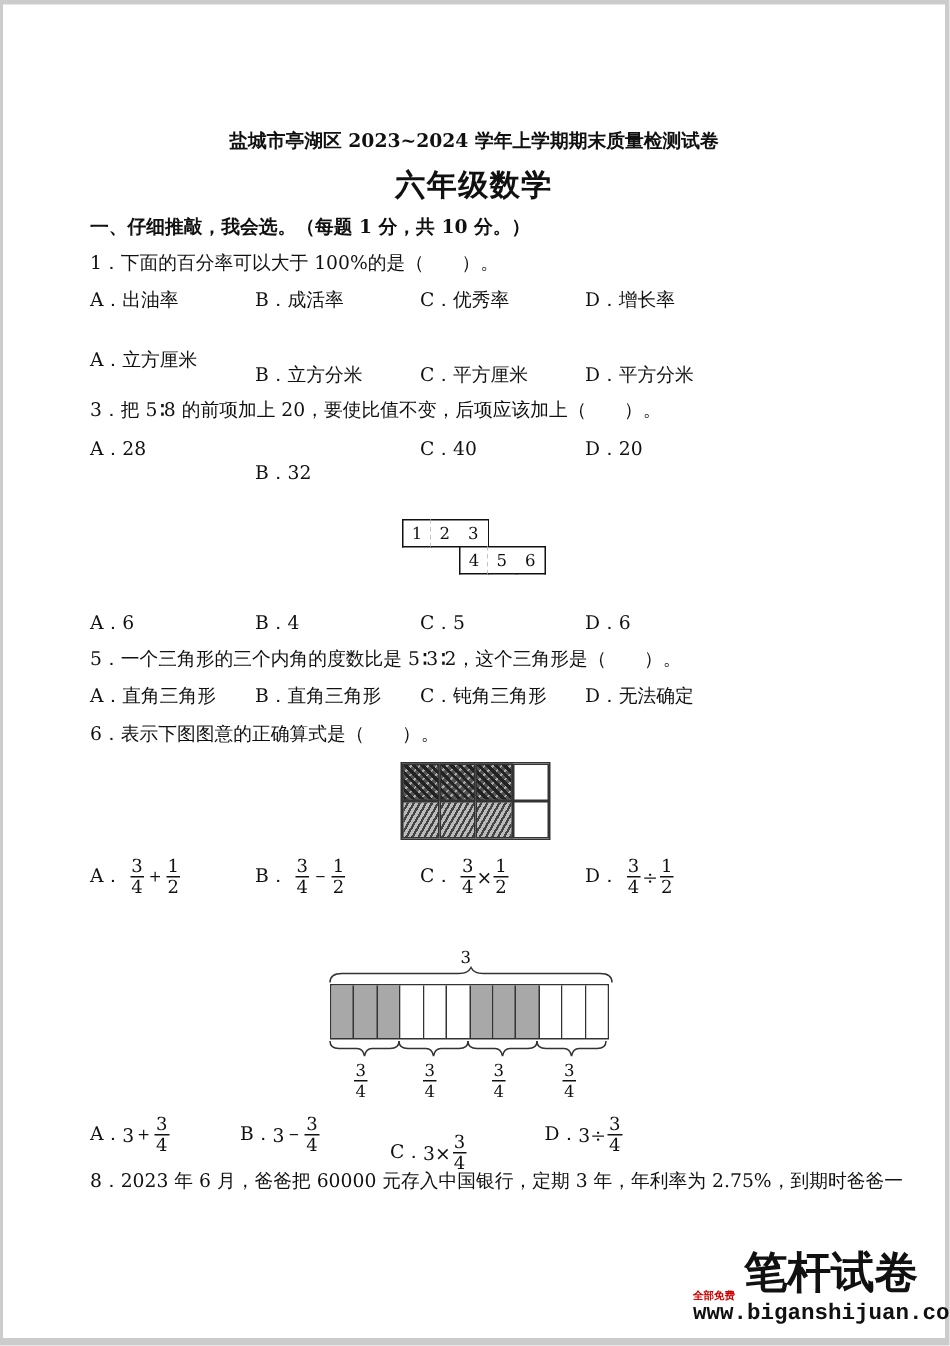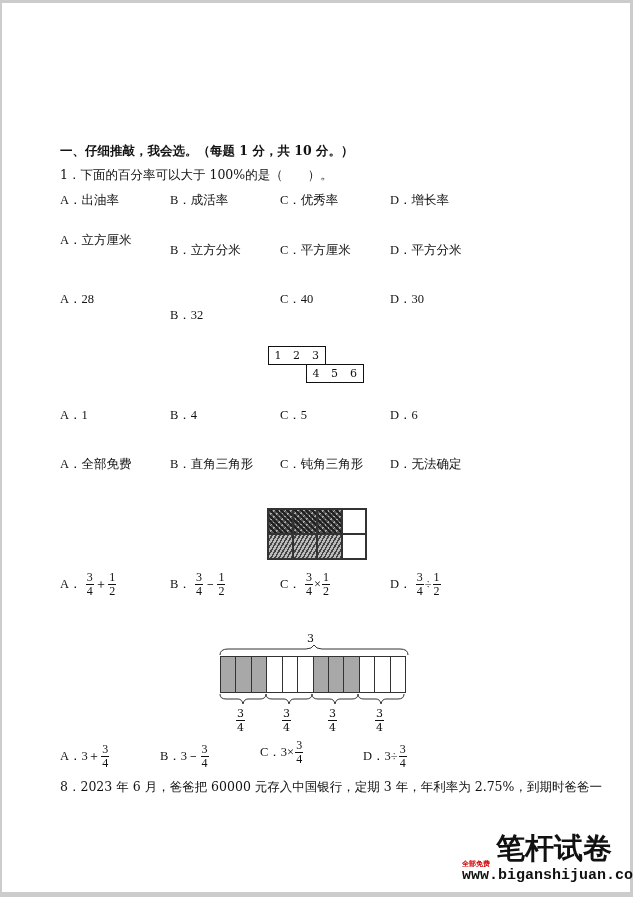--- a/index.html
+++ b/index.html
@@ -3,21 +3,21 @@
 <meta charset="utf-8">
 <style>
   html, body { margin:0; padding:0; }
   body { width:633px; height:897px; background:#cccccc; position:relative; overflow:hidden; font-family:"DejaVu Serif","Liberation Serif",serif; color:#111; }
   .page { position:absolute; left:2px; top:3px; width:628px; height:889px; background:#ffffff; }
   .abs { position:absolute; white-space:nowrap; }
   .subtitle { left:0; width:628px; text-align:center; top:83px; font-size:12.5px; font-weight:bold; }
   .title { left:0; width:628px; text-align:center; top:107px; font-size:20px; font-weight:bold; letter-spacing:1px; }
   .section { left:58px; top:140px; font-size:12.5px; font-weight:bold; }
   .q { left:58px; font-size:12.5px; }
-  .opt { font-size:12.5px;font-family:Liberation Serif, serif; }
+  .opt { font-size:12.5px; }
   .frac { display:inline-block; vertical-align:middle; text-align:center; font-size:12px; line-height:13px; margin:0 1px; }
   .frac .n { display:block; border-bottom:1px solid #111; padding:0 1px; }
   .frac .d { display:block; }
   .opsym { display:inline-block; vertical-align:middle; font-size:12.5px; }
   
   .net { position:absolute; left:266px; top:343px; width:110px; height:44px; }
   .cell { position:absolute; width:20px; height:19px; border:1px solid #111; box-sizing:border-box; font-size:11px; text-align:center; line-height:18px; background:#fff; }
   
   .fig6 { position:absolute; left:265px; top:505px; width:100px; height:52px; border:1.5px solid #333; box-sizing:border-box; display:grid; grid-template-columns:repeat(4,1fr); grid-template-rows:1fr 1fr; }
   .fig6 div { border:1px solid #333; box-sizing:border-box; }
@@ -32,56 +32,61 @@
   .fig7 .w { background:#fff; }
   .watermark-cn { right:18px; top:826px; font-size:29px; font-family:"DejaVu Sans","Liberation Sans",sans-serif; font-weight:bold; color:#111; }
   .watermark-red { left:460px; top:856px; font-size:7px; color:#d00000; font-family:"DejaVu Sans","Liberation Sans",sans-serif; font-weight:bold; }
   .watermark-url { left:460px; top:864px; font-size:15px; font-family:"Liberation Mono","DejaVu Sans Mono",monospace; color:#111; font-weight:bold; }
 </style>
 </head>
 <body>
 
 <div class="page">
 
+  <div class="abs subtitle">盐城市亭湖区 2023~2024 学年上学期期末质量检测试卷</div>
+  <div class="abs title">六年级数学</div>
   <div class="abs section">一、仔细推敲，我会选。（每题 1 分，共 10 分。）</div>
 
   <div class="abs q" style="top:164px">1．下面的百分率可以大于 100%的是（　　）。</div>
   <div class="abs opt" style="left:58px;top:189px">A．出油率</div>
   <div class="abs opt" style="left:168px;top:189px">B．成活率</div>
   <div class="abs opt" style="left:278px;top:189px">C．优秀率</div>
   <div class="abs opt" style="left:388px;top:189px">D．增长率</div>
 
   <div class="abs opt" style="left:58px;top:229px">A．立方厘米</div>
   <div class="abs opt" style="left:168px;top:239px">B．立方分米</div>
   <div class="abs opt" style="left:278px;top:239px">C．平方厘米</div>
   <div class="abs opt" style="left:388px;top:239px">D．平方分米</div>
 
+  <div class="abs q" style="top:262px">3．把 5∶8 的前项加上 20，要使比值不变，后项应该加上（　　）。</div>
   <div class="abs opt" style="left:58px;top:288px">A．28</div>
   <div class="abs opt" style="left:168px;top:304px">B．32</div>
   <div class="abs opt" style="left:278px;top:288px">C．40</div>
-  <div class="abs opt" style="left:388px;top:288px">D．30</div>
+  <div class="abs opt" style="left:388px;top:288px">D．20</div>
 
   <div class="net">
     <div class="cell" style="left:0;top:0;border-right:1px dashed #111">1</div>
     <div class="cell" style="left:19px;top:0;border-left:none;border-right:1px dashed #111">2</div>
     <div class="cell" style="left:38px;top:0;border-left:none;border-bottom:1px dashed #111">3</div>
     <div class="cell" style="left:38px;top:18px;border-right:1px dashed #111">4</div>
     <div class="cell" style="left:57px;top:18px;border-left:none;border-right:1px dashed #111">5</div>
     <div class="cell" style="left:76px;top:18px;border-left:none">6</div>
   </div>
-  <div class="abs opt" style="left:58px;top:404px">A．1</div>
+  <div class="abs opt" style="left:58px;top:404px">A．6</div>
   <div class="abs opt" style="left:168px;top:404px">B．4</div>
   <div class="abs opt" style="left:278px;top:404px">C．5</div>
   <div class="abs opt" style="left:388px;top:404px">D．6</div>
 
-  <div class="abs opt" style="left:58px;top:453px">A．全部免费</div>
+  <div class="abs q" style="top:428px">5．一个三角形的三个内角的度数比是 5∶3∶2，这个三角形是（　　）。</div>
+  <div class="abs opt" style="left:58px;top:453px">A．直角三角形</div>
   <div class="abs opt" style="left:168px;top:453px">B．直角三角形</div>
   <div class="abs opt" style="left:278px;top:453px">C．钝角三角形</div>
   <div class="abs opt" style="left:388px;top:453px">D．无法确定</div>
 
+  <div class="abs q" style="top:478px">6．表示下图图意的正确算式是（　　）。</div>
   <div class="fig6">
     <div class="h-cross"></div>
     <div class="h-cross"></div>
     <div class="h-cross"></div>
     <div class="blank"></div>
     <div class="h-diag"></div>
     <div class="h-diag"></div>
     <div class="h-diag"></div>
     <div class="blank"></div>
   </div>
@@ -143,21 +148,21 @@
   <div class="abs" style="left:372px;top:704px">
     <span class="frac" style="font-size:11px"><span class="n">3</span><span class="d">4</span></span>
   </div>
 
   <div class="abs opt" style="left:58px;top:740px">
     <span class="opsym">A．</span><span class="opsym">3</span><span class="opsym">＋</span><span class="frac"><span class="n">3</span><span class="d">4</span></span>
   </div>
   <div class="abs opt" style="left:158px;top:740px">
     <span class="opsym">B．</span><span class="opsym">3</span><span class="opsym">－</span><span class="frac"><span class="n">3</span><span class="d">4</span></span>
   </div>
-  <div class="abs opt" style="left:258px;top:736px">
+  <div class="abs opt" style="left:258px;top:752px">
     <span class="opsym">C．</span><span class="opsym">3</span><span class="opsym">×</span><span class="frac"><span class="n">3</span><span class="d">4</span></span>
   </div>
   <div class="abs opt" style="left:361px;top:740px">
     <span class="opsym">D．</span><span class="opsym">3</span><span class="opsym">÷</span><span class="frac"><span class="n">3</span><span class="d">4</span></span>
   </div>
 
   <div class="abs q" style="top:776px">8．2023 年 6 月，爸爸把 60000 元存入中国银行，定期 3 年，年利率为 2.75%，到期时爸爸一</div>
 
   <div class="abs watermark-cn">笔杆试卷</div>
   <div class="abs watermark-red">全部免费</div>

